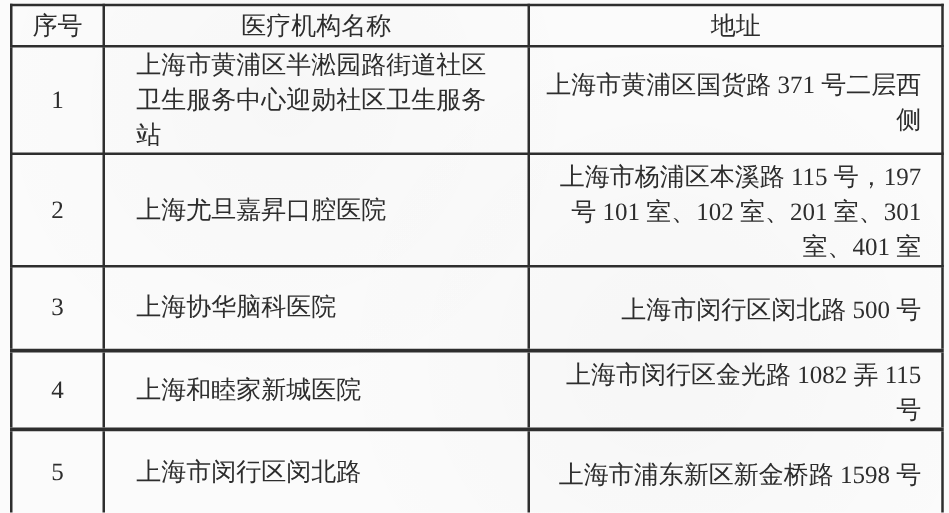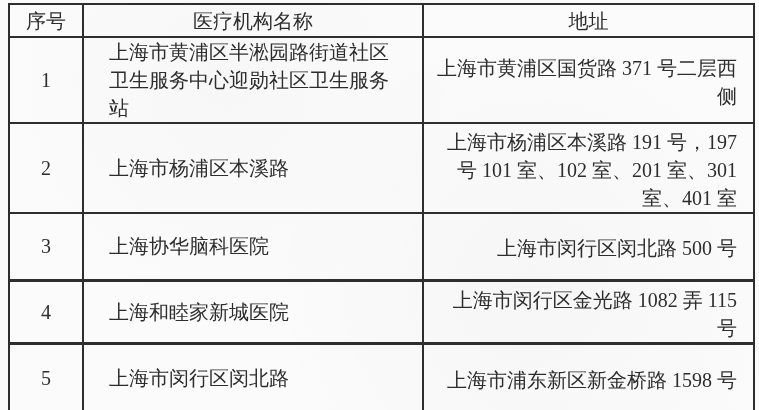--- a/index.html
+++ b/index.html
@@ -94,22 +94,22 @@
       </tr>
     </thead>
     <tbody>
       <tr class="r1">
         <td class="cell-index">1</td>
         <td class="cell-name">上海市黄浦区半淞园路街道社区卫生服务中心迎勋社区卫生服务站</td>
         <td class="cell-address">上海市黄浦区国货路 371 号二层西侧</td>
       </tr>
       <tr class="r2">
         <td class="cell-index">2</td>
-        <td class="cell-name">上海市杨浦区本溪路</td>
-        <td class="cell-address">上海市杨浦区本溪路 191 号，197 号 101 室、102 室、201 室、301 室、401 室</td>
+        <td class="cell-name">上海尤旦嘉昇口腔医院</td>
+        <td class="cell-address">上海市杨浦区本溪路 115 号，197 号 101 室、102 室、201 室、301 室、401 室</td>
       </tr>
       <tr class="r3">
         <td class="cell-index">3</td>
         <td class="cell-name">上海协华脑科医院</td>
         <td class="cell-address">上海市闵行区闵北路 500 号</td>
       </tr>
       <tr class="r4">
         <td class="cell-index">4</td>
         <td class="cell-name">上海和睦家新城医院</td>
         <td class="cell-address">上海市闵行区金光路 1082 弄 115 号</td>

